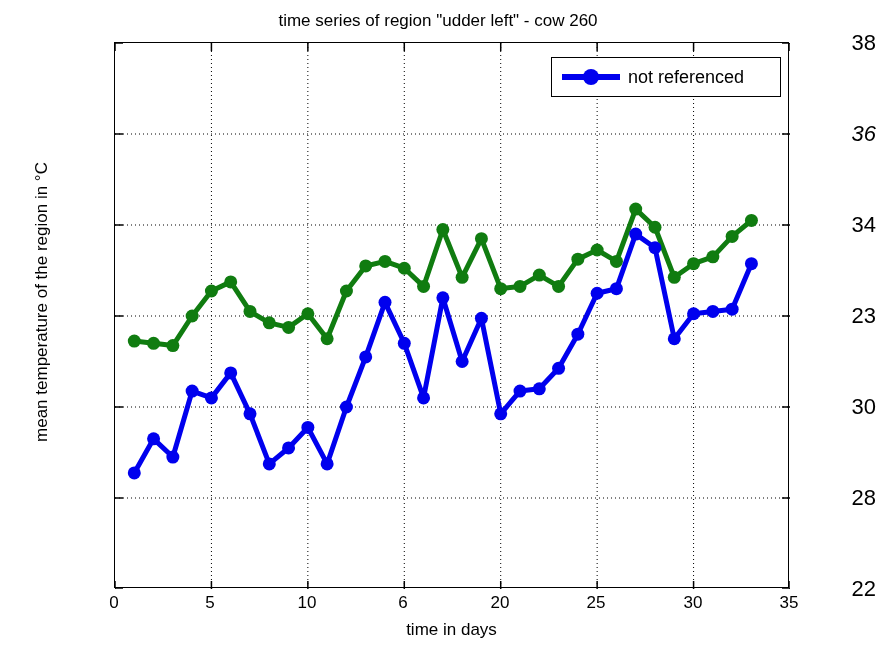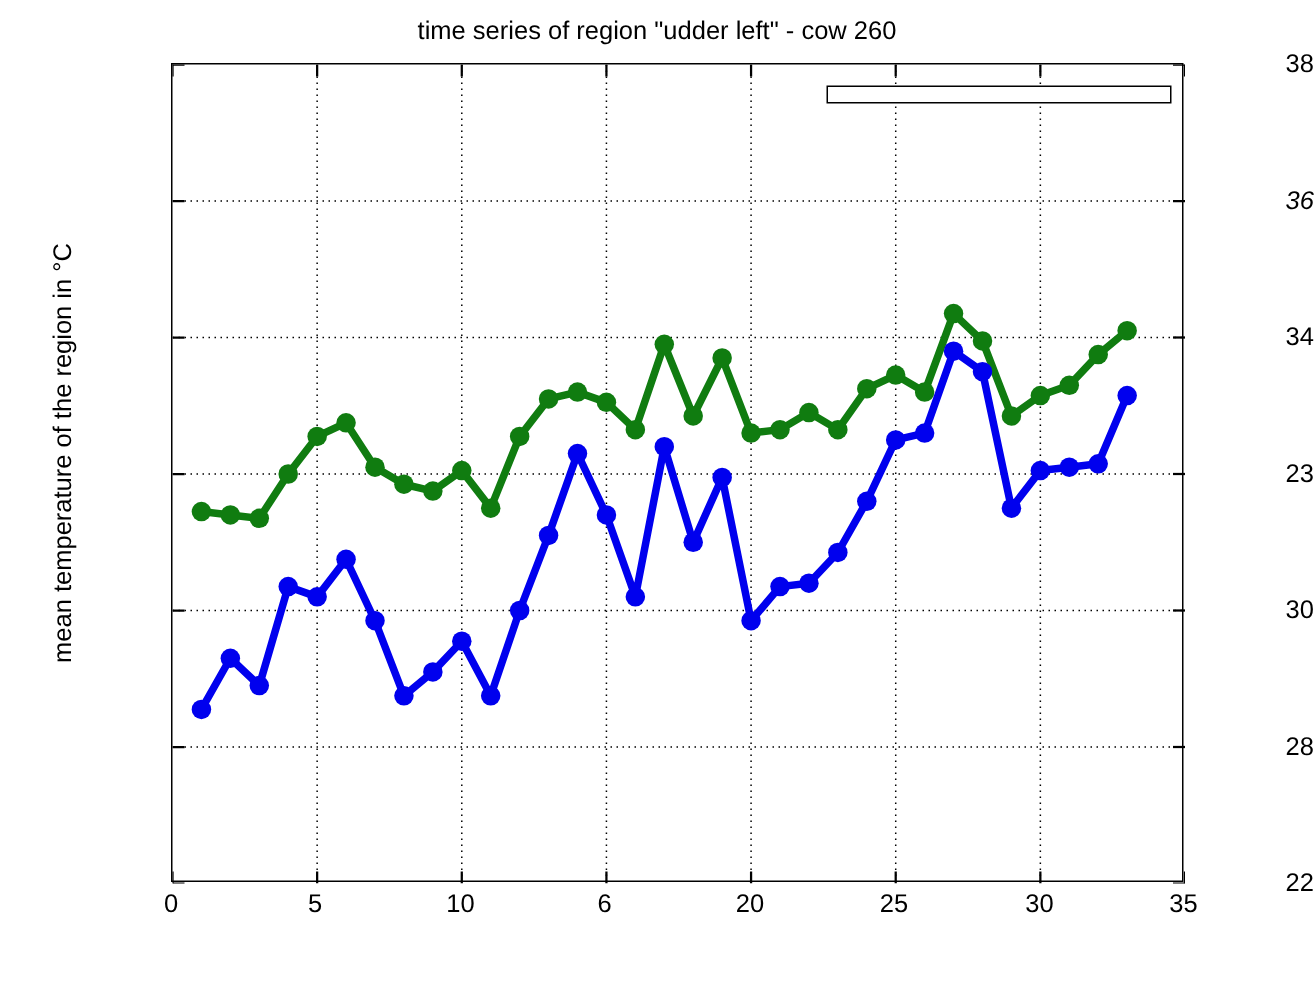--- a/index.html
+++ b/index.html
@@ -47,21 +47,21 @@
     top: 0;
     width: 675px;
     height: 546px;
     display: block;
   }
   .ytick-label {
     position: absolute;
     right: 0;
     width: 46px;
     text-align: right;
-    font-size: 17px;
+    font-size: 22px;
     color: #000000;
     line-height: 17px;
   }
   .xtick-label {
     position: absolute;
     top: 0;
     width: 40px;
     margin-left: -20px;
     text-align: center;
     font-size: 17px;
@@ -136,20 +136,21 @@
   }
 </style>
 </head>
 <body>
 
 <div id="figure">
 
   <div id="chart-title">time series of region "udder left" - cow 260</div>
 
   <div id="ylabel">mean temperature of the region in °C</div>
+  <div id="xlabel">time in days</div>
 
   <div id="ytick-labels">
     <div class="ytick-label" style="top:34px;">38</div>
     <div class="ytick-label" style="top:125px;font-style:italic;">36</div>
     <div class="ytick-label" style="top:216px;">34</div>
     <div class="ytick-label" style="top:307px;">23</div>
     <div class="ytick-label" style="top:398px;">30</div>
     <div class="ytick-label" style="top:489px;">28</div>
     <div class="ytick-label" style="top:580px;">22</div>
   </div>
@@ -277,15 +278,22 @@
           <circle cx="559.29" cy="295.75" r="6.5" fill="#0000ee"></circle>
           <circle cx="578.57" cy="270.73" r="6.5" fill="#0000ee"></circle>
           <circle cx="597.86" cy="268.45" r="6.5" fill="#0000ee"></circle>
           <circle cx="617.14" cy="266.18" r="6.5" fill="#0000ee"></circle>
           <circle cx="636.43" cy="220.68" r="6.5" fill="#0000ee"></circle>
         </g>
       </svg>
   </div>
 
   <div id="legend-box">
+    <div class="legend-row">
+      <span class="legend-swatch">
+        <span class="legend-line" style="background: rgb(0, 0, 238);"></span>
+        <span class="legend-dot" style="background: rgb(0, 0, 238);"></span>
+      </span>
+      <span class="legend-text">not referenced</span>
+    </div>
   </div>
 
 </div>
 
 </body></html>

